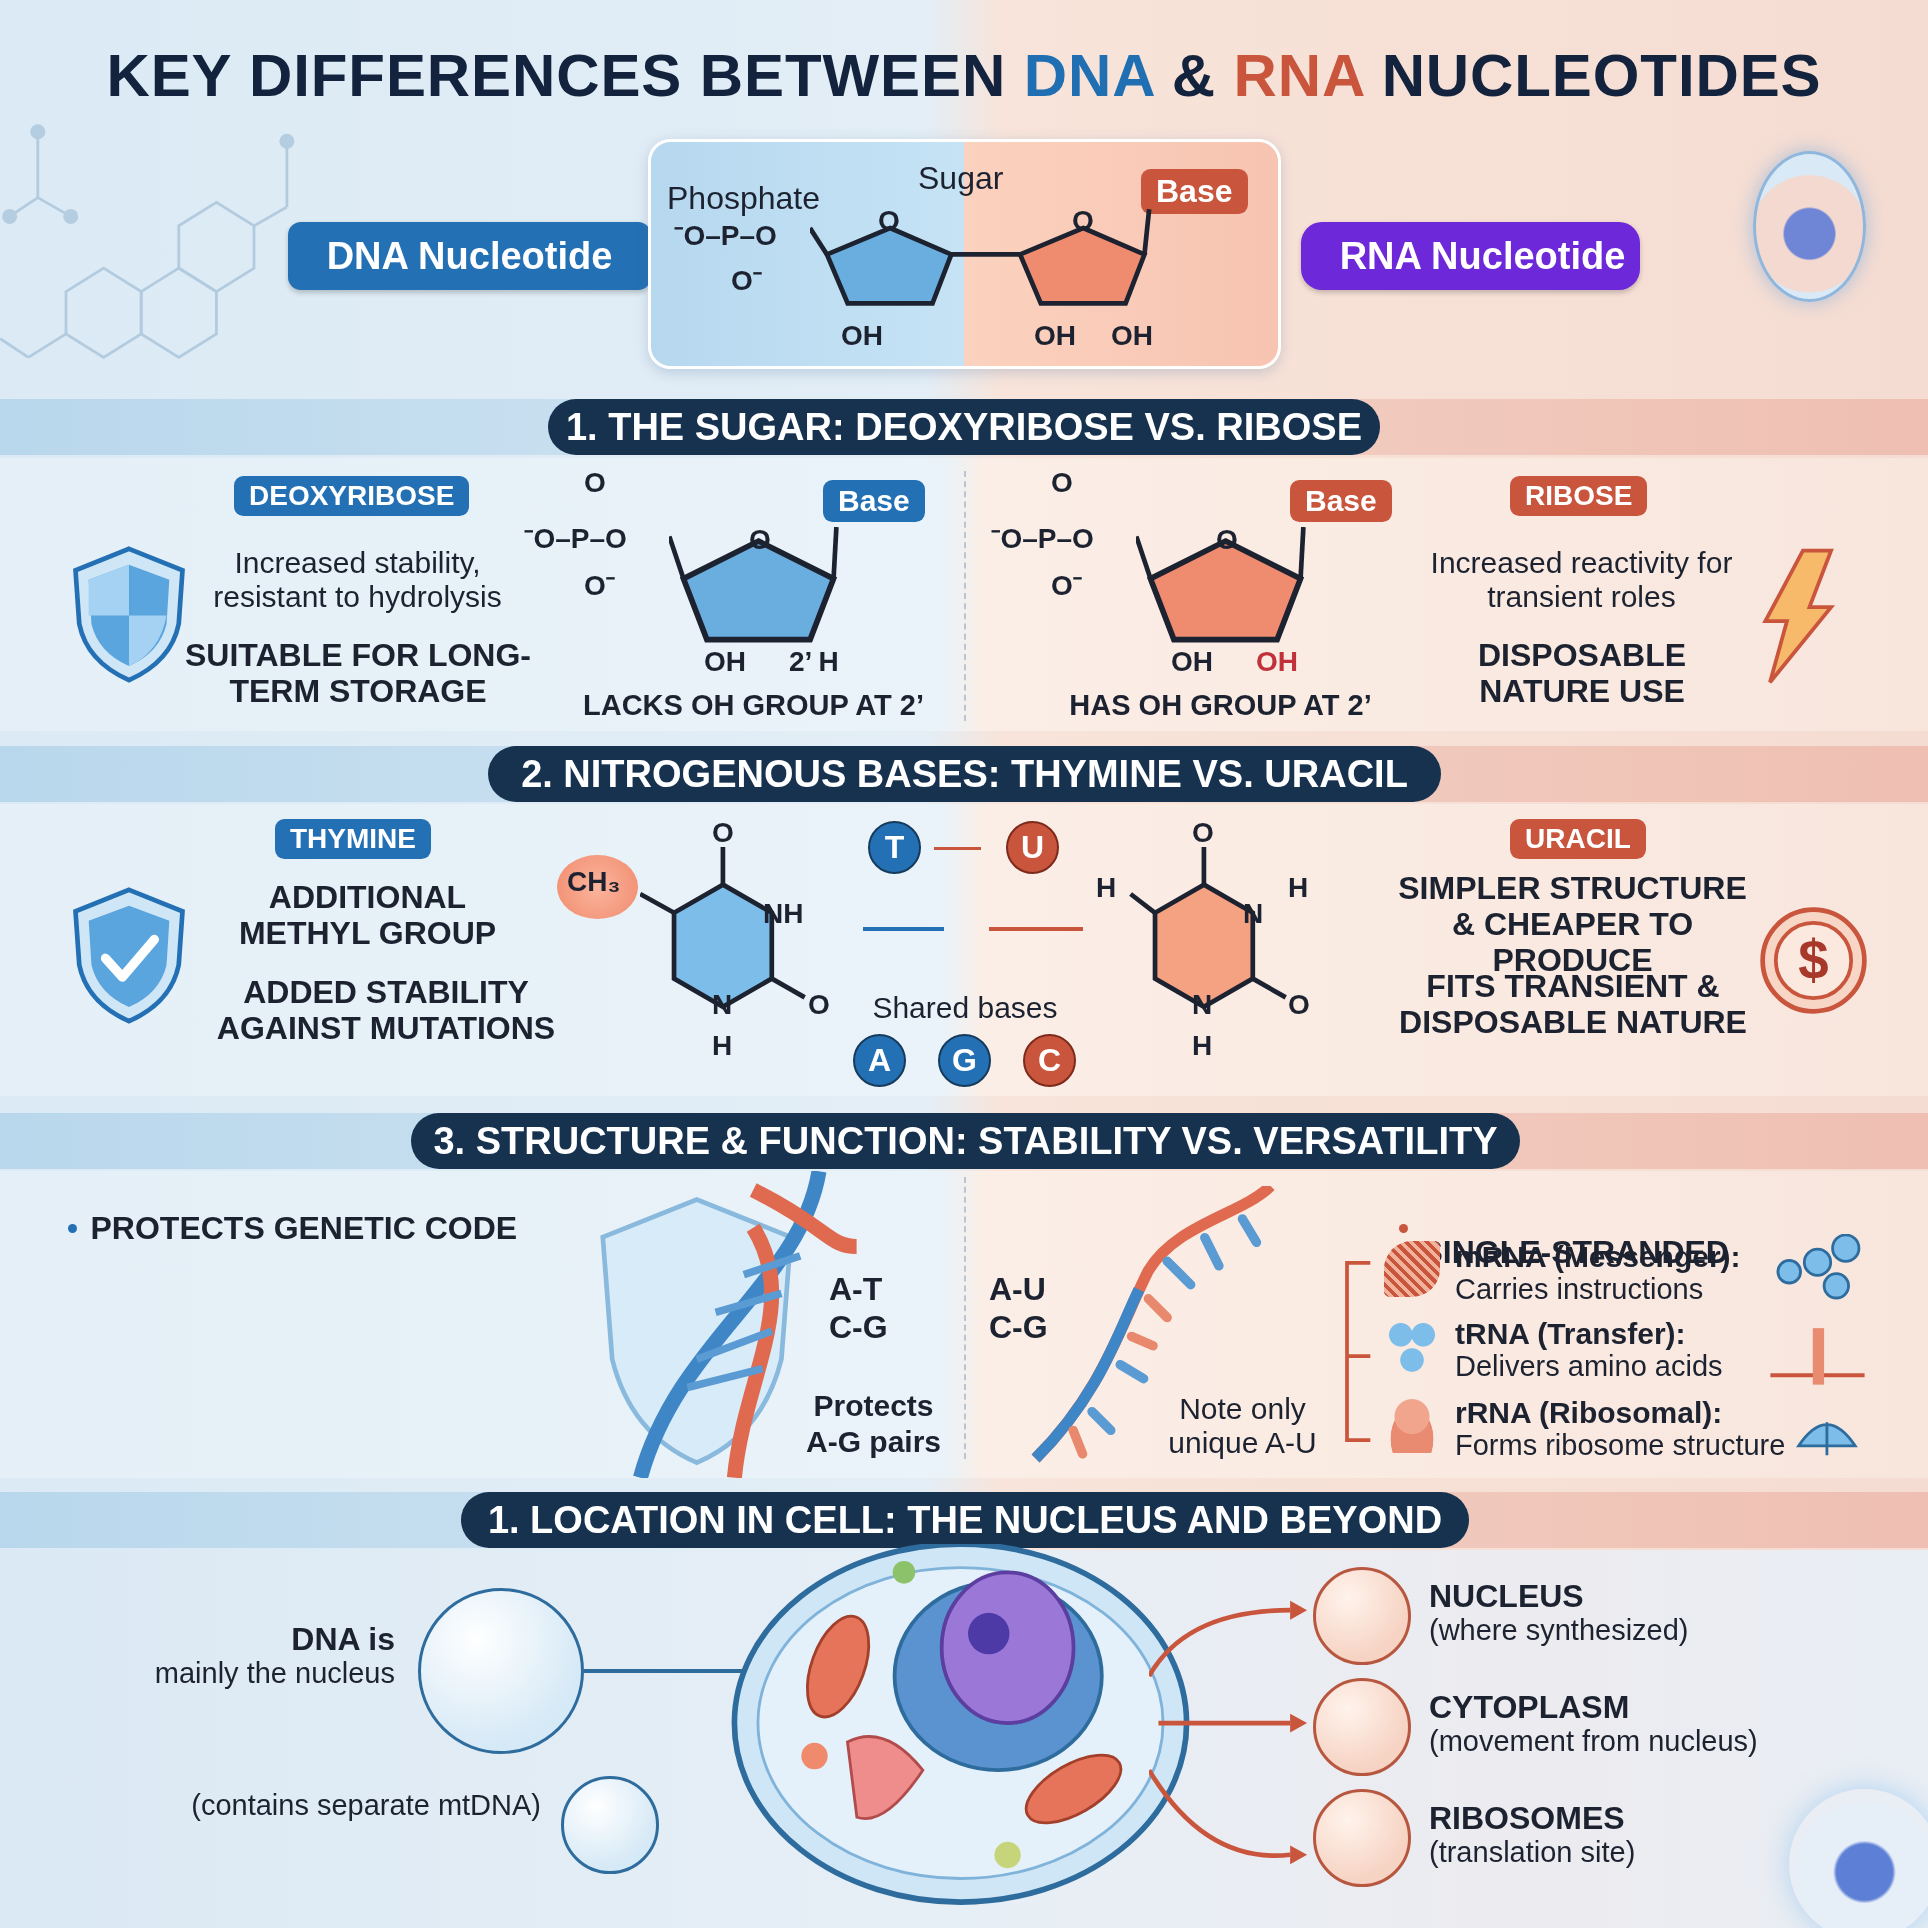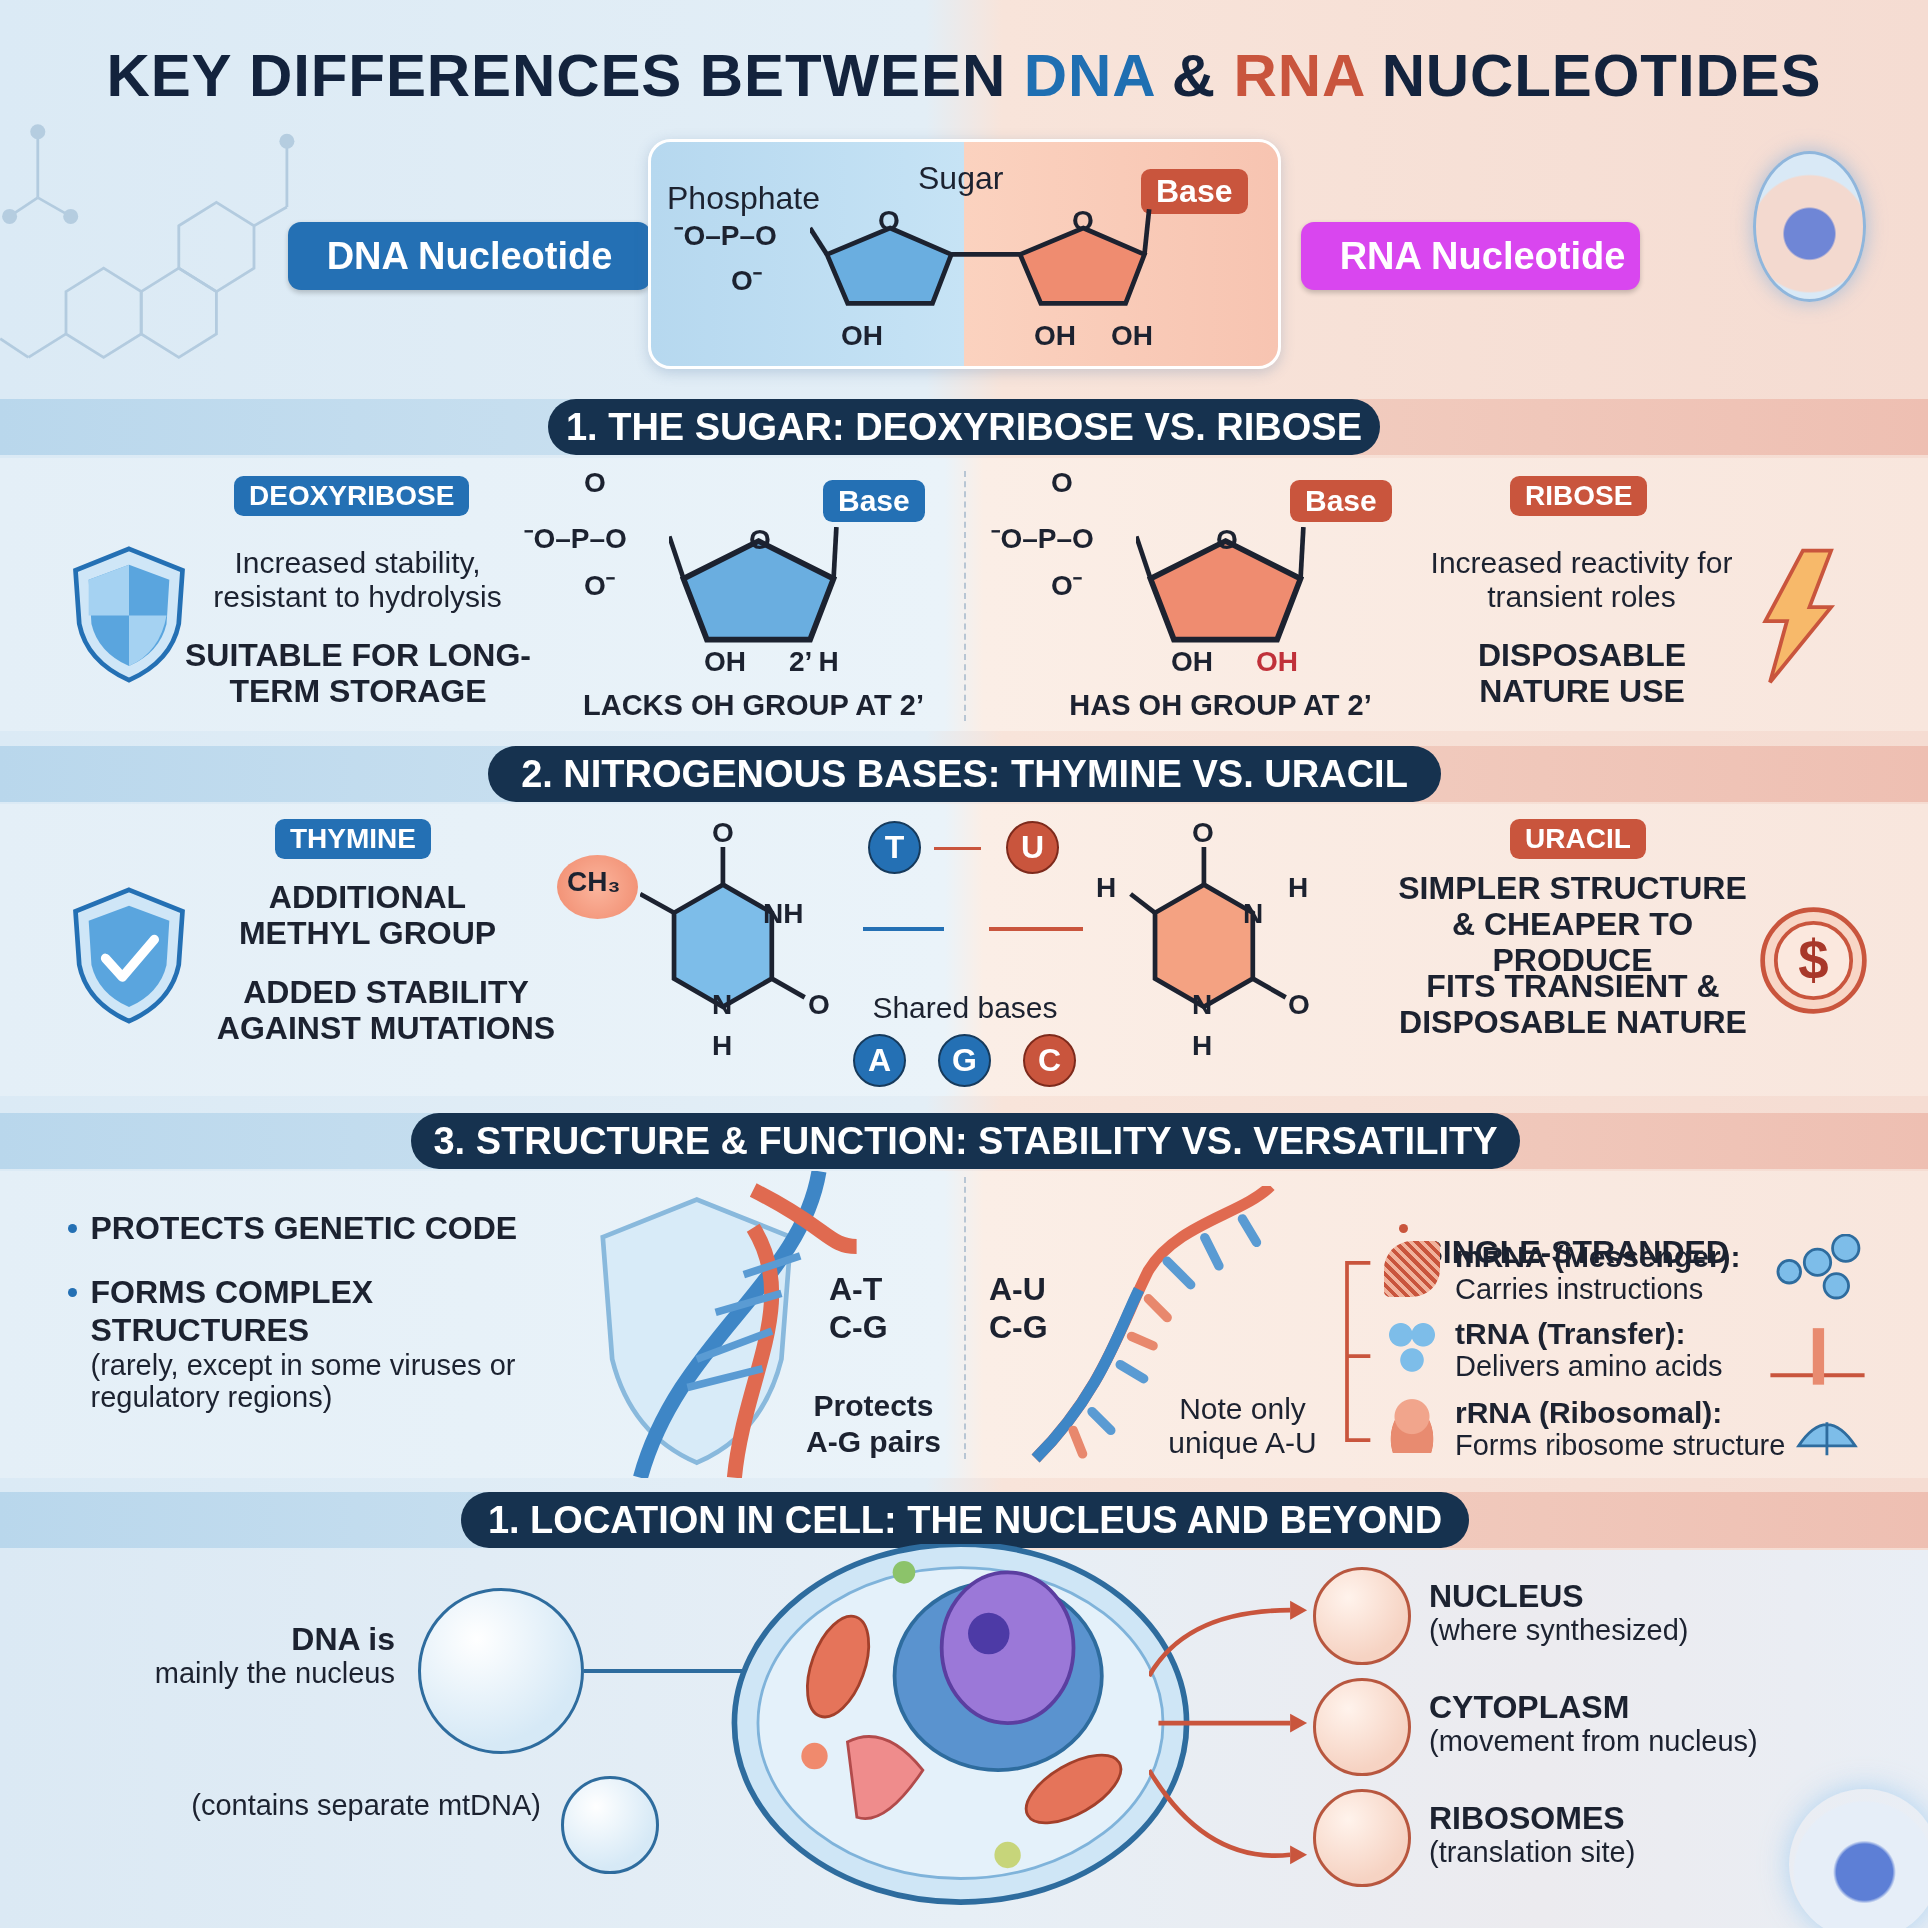--- a/index.html
+++ b/index.html
@@ -16,22 +16,22 @@
   }
   .title .dna { color: #1f6fb2; }
   .title .rna { color: #c9553d; }
 
   .pill-dna {
     position: absolute; background: #2470b4; color: #fff; font-weight: 700;
     border-radius: 13px; display: flex; align-items: center; justify-content: center;
     box-shadow: 0 2.8px 5.6px rgba(0,0,0,0.2);
   }
   .pill-rna {
-    position: absolute; background: #d946ef; color: #fff; font-weight: 700;
-    border-radius: 13px; display: flex; align-items: center; justify-content: center;
+    position: absolute; background: #6d28d9; color: #fff; font-weight: 700;
+    border-radius: 21px; display: flex; align-items: center; justify-content: center;
     box-shadow: 0 2.8px 5.6px rgba(0,0,0,0.2);
     padding-left: 24px;
   }
   .tag-dna { position:absolute; background:#2470b4; color:#fff; font-weight:700; border-radius:9.4px; padding:3.8px 15px; font-size:28px; }
   .tag-rna { position:absolute; background:#c9553d; color:#fff; font-weight:700; border-radius:9.4px; padding:3.8px 15px; font-size:28px; }
 
   .hero-box {
     position: absolute; left: 648px; top: 139px; width: 633px; height: 230px;
     border-radius: 22.6px; border: 3.8px solid #fff;
     background: linear-gradient(90deg, #b6d8ef 0%, #c6e3f5 50%, #fbd2bf 50%, #f7c4b1 100%);
@@ -240,21 +240,20 @@
   <text x="60" y="80" text-anchor="middle" font-size="58" font-weight="700" fill="#a8382a" font-family="Liberation Sans, sans-serif">$</text>
 </svg>
 
 <div class="band" style="top:1113px;"></div>
 <div class="band-title" style="left:411px;top:1113px;width:1109px;">3. STRUCTURE &amp; FUNCTION: STABILITY VS. VERSATILITY</div>
 <div class="panel" style="top:1171px;height:307px;"></div>
 <div class="divider" style="top:1177px;height:282px;"></div>
 
 <ul class="bullet-list" style="left:66px;top:1209px;width:527px;">
   <li><span>PROTECTS GENETIC CODE</span></li>
-  <li><span>FORMS COMPLEX STRUCTURES</span><span class="sub">(rarely, except in some viruses or regulatory regions)</span></li>
 </ul>
 
 <svg style="position:absolute;left:584px;top:1171px" width="282" height="307" viewBox="0 0 300 326">
   <path d="M20 70 L120 30 L220 70 L210 200 Q190 280 120 310 Q50 280 30 200 Z" fill="#d7ebf8" stroke="#7fb3da" stroke-width="5" opacity="0.9"></path>
   <path d="M250 0 C230 120 100 180 60 326" fill="none" stroke="#3e86c6" stroke-width="16"></path>
   <path d="M180 20 C260 60 260 80 290 80 M160 326 C170 220 230 140 180 60" fill="none" stroke="#e06a50" stroke-width="16"></path>
   <g stroke="#5a9bd3" stroke-width="8">
     <line x1="120" y1="200" x2="200" y2="170"></line>
       <line x1="110" y1="230" x2="190" y2="210"></line>
     <line x1="140" y1="150" x2="210" y2="130"></line>

